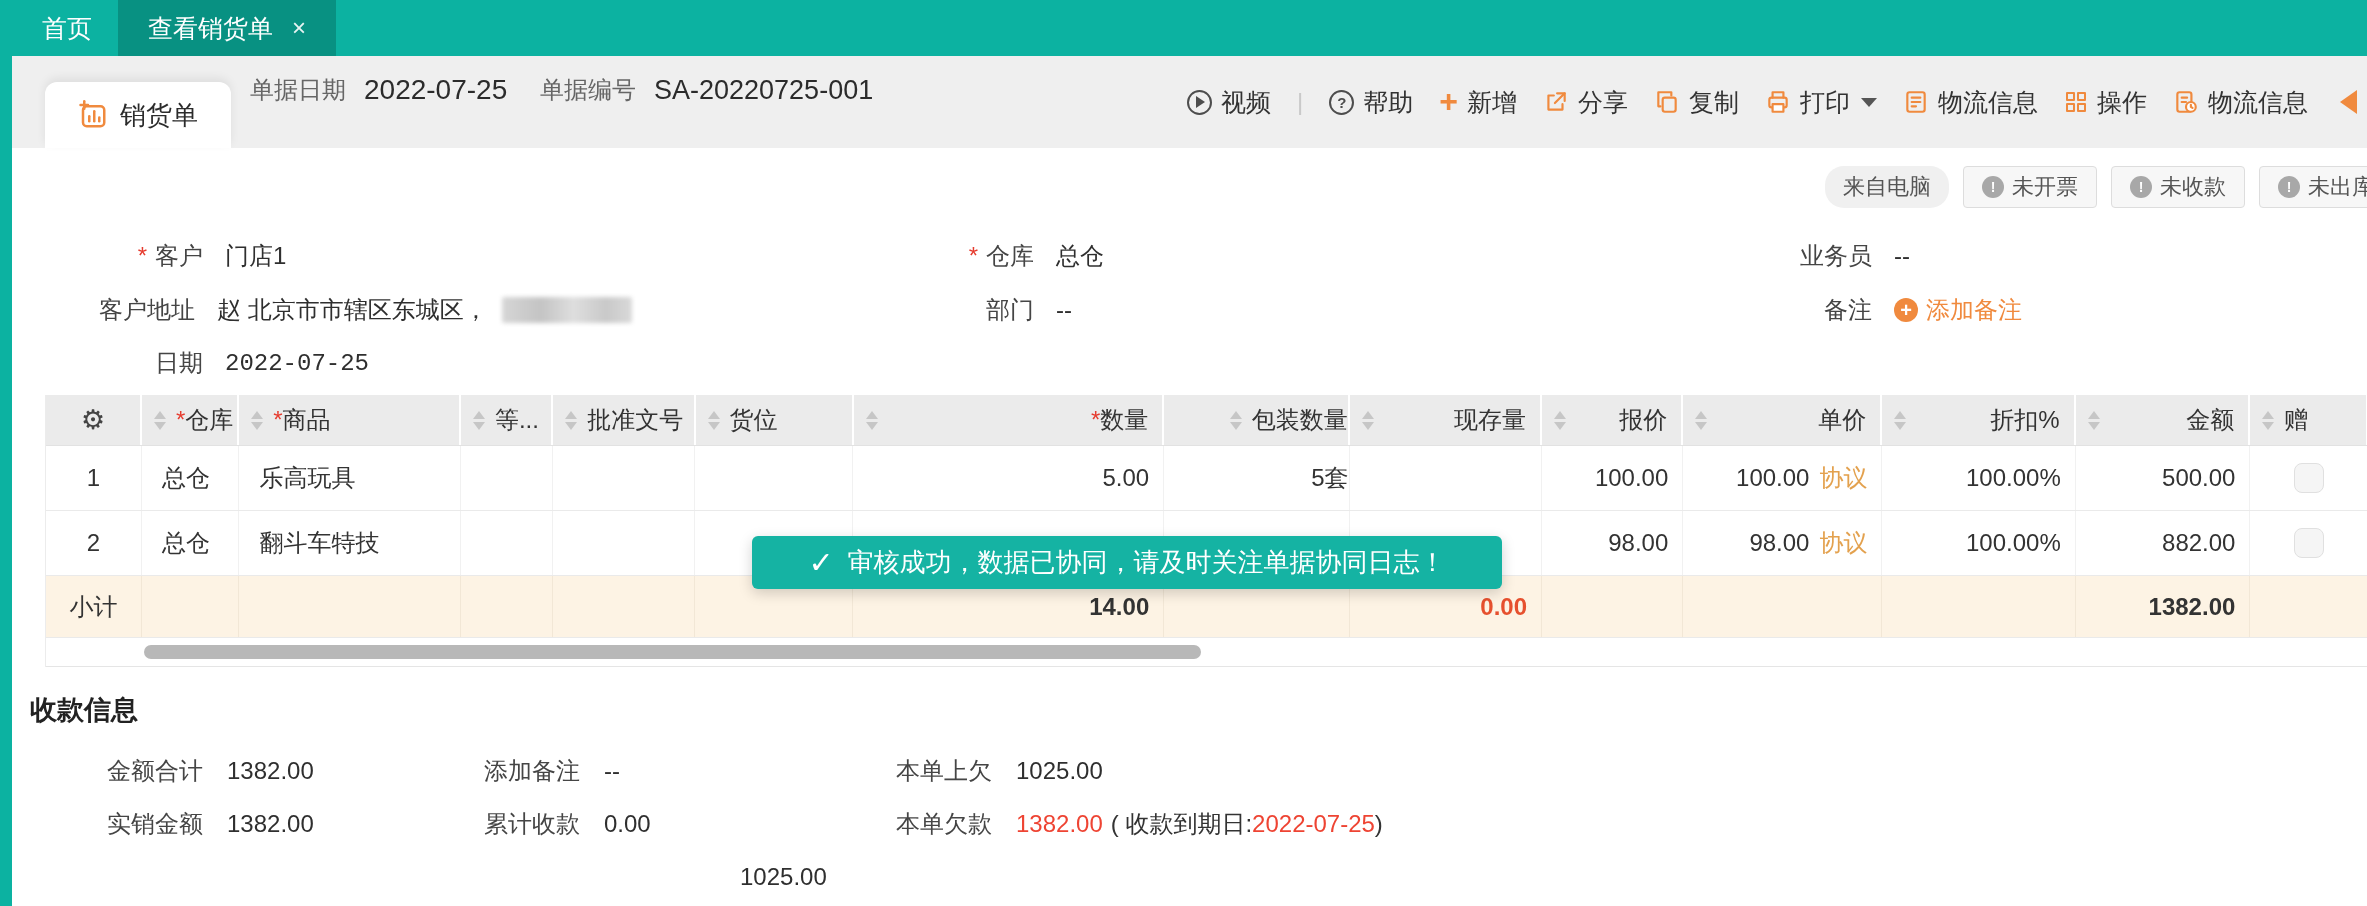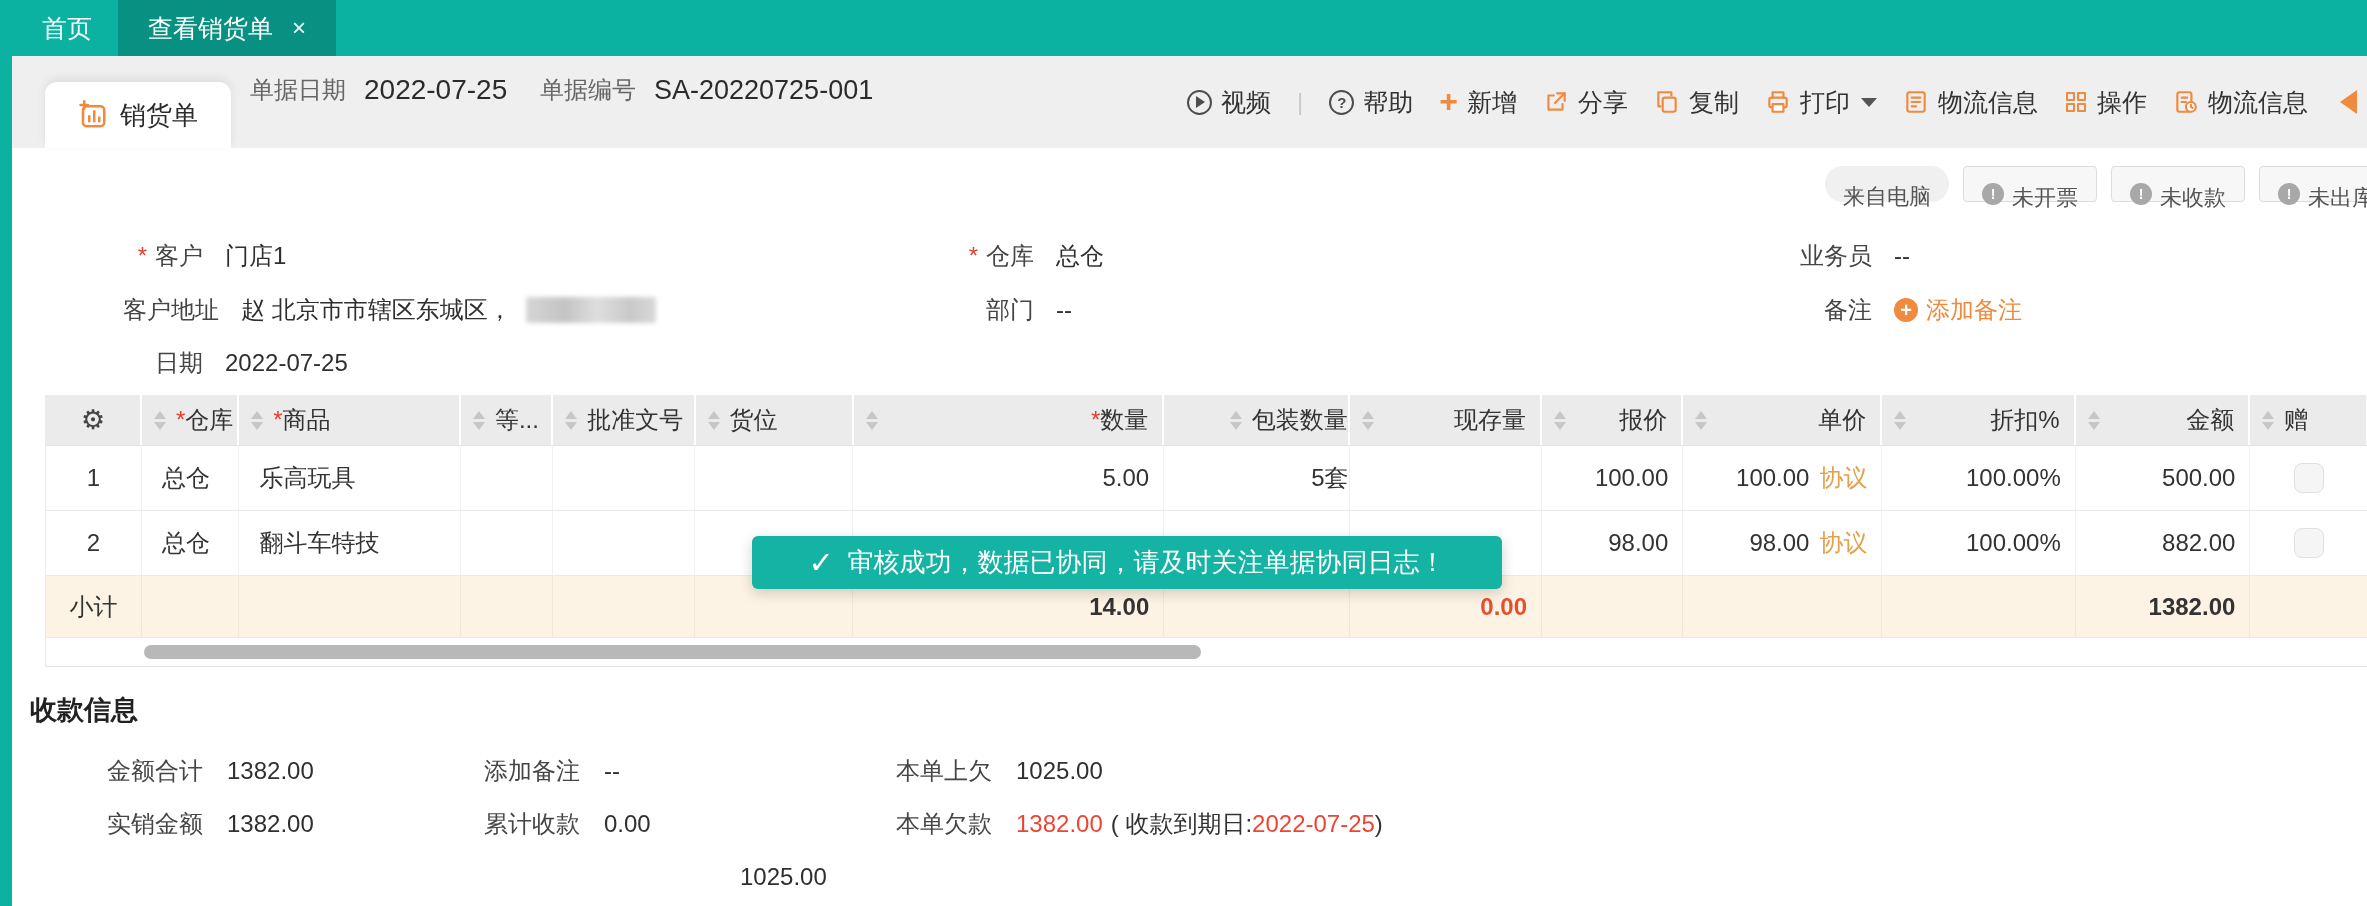--- a/index.html
+++ b/index.html
@@ -29,21 +29,21 @@
     border-left:9px solid #4d4d4d;margin-left:2px;}
   .qmark{font-size:15px;font-weight:bold;color:#4d4d4d;line-height:1;}
   .oplus{color:#f08a3e;font-size:32px;font-weight:bold;line-height:1;margin-top:-3px;}
   .chev{width:0;height:0;border-left:8px solid transparent;border-right:8px solid transparent;
     border-top:9px solid #555;margin-left:2px;}
   .collapse-tri{width:0;height:0;border-top:12px solid transparent;border-bottom:12px solid transparent;
     border-right:17px solid #f08a3e;margin-left:6px;cursor:pointer;}
   svg.oi{stroke:#f08a3e;fill:none;stroke-width:2;stroke-linecap:round;stroke-linejoin:round;}
   
   .badges{position:absolute;top:166px;right:-26px;display:flex;gap:14px;height:38px;}
-  .badge{display:inline-flex;align-items:flex-start;gap:8px;height:36px;padding:16px 18px;font-size:22px;color:#555;
+  .badge{display:inline-flex;align-items:center;gap:8px;height:42px;padding:0 18px;font-size:22px;color:#555;
     background:#f7f7f7;border:1px solid #ddd;border-radius:4px;box-sizing:border-box;}
   .badge.pill{border:none;background:#f0f0f0;border-radius:19px;}
   .alert-ic{width:22px;height:22px;border-radius:50%;background:#a8a8a8;color:#fff;font-size:14px;font-weight:bold;
     display:inline-flex;align-items:center;justify-content:center;}
   
   .frow{position:absolute;height:36px;display:flex;align-items:center;font-size:24px;}
   .flabel{display:inline-flex;justify-content:flex-end;align-items:center;gap:8px;color:#454545;}
   .fvalue{margin-left:22px;color:#2f2f2f;display:inline-flex;align-items:center;gap:6px;}
   .req{color:#e63c2f;font-size:24px;}
   .w1{width:183px;} .w2{width:174px;} .w3{width:222px;}
@@ -233,40 +233,40 @@
       <span class="req">*</span>
       <span>仓库</span>
     </span>
     <span class="fvalue">总仓</span>
   </div>
   <div class="frow" style="left:1650px;top:238px;">
     <span class="flabel w3">业务员</span>
     <span class="fvalue">--</span>
   </div>
 
-  <div class="frow" style="left:36px;top:292px;">
+  <div class="frow" style="left:12px;top:292px;">
     <span class="flabel w1">客户地址</span>
     <span class="fvalue">
       <span>赵 北京市市辖区东城区，</span>
       <span class="blur-block"></span>
     </span>
   </div>
   <div class="frow" style="left:860px;top:292px;">
     <span class="flabel w2">部门</span>
     <span class="fvalue">--</span>
   </div>
   <div class="frow" style="left:1650px;top:292px;">
     <span class="flabel w3">备注</span>
     <span class="fvalue add-remark">
       <span class="remark-plus">+</span>
       <span>添加备注</span>
     </span>
   </div>
 
-  <div class="frow" style="left:20px;top:345px;">
+  <div class="frow" style="left:20px;top:345px;font-family:Liberation Mono, monospace;">
     <span class="flabel w1">日期</span>
     <span class="fvalue">2022-07-25</span>
   </div>
 
   <div class="tbl">
     <div class="trow thead">
       <div class="tcell c0 cen">
         <span class="gear">⚙</span>
       </div>
       <div class="tcell c1">

